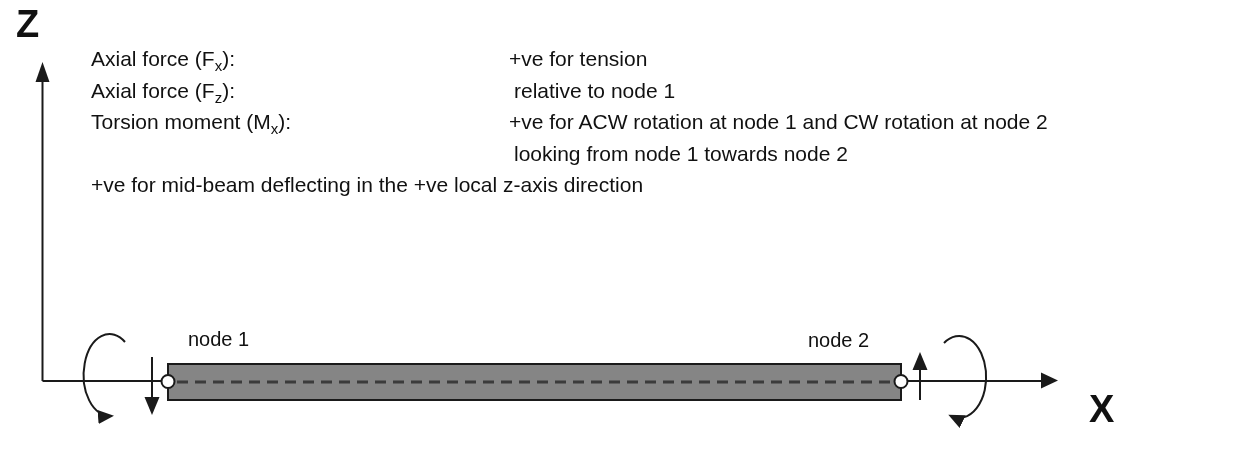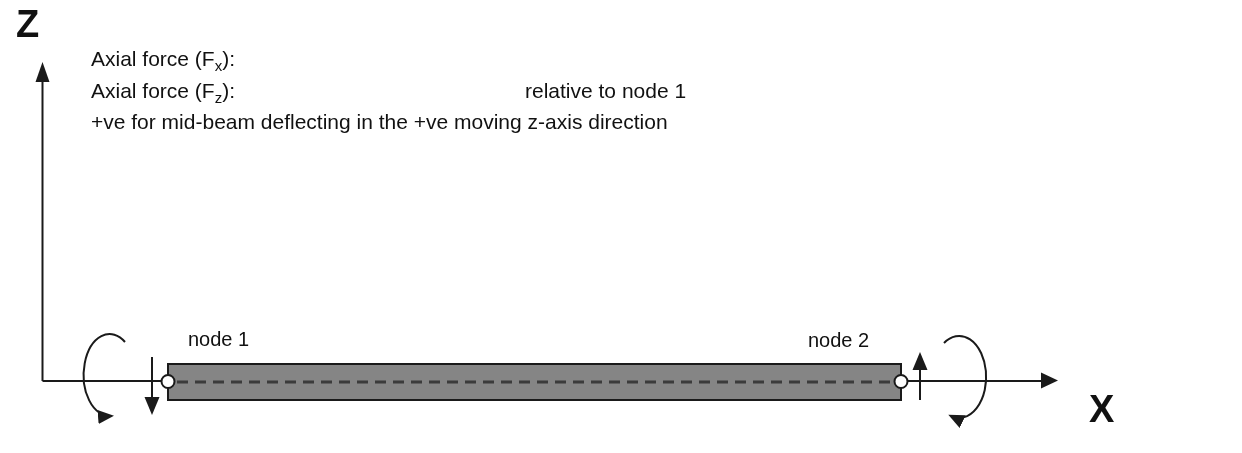--- a/index.html
+++ b/index.html
@@ -19,24 +19,24 @@
     font-family: "Liberation Sans", sans-serif;
   }
   .legend {
     position: absolute;
     left: 91px;
     top: 43px;
     font-size: 21px;
     line-height: 31.6px;
     white-space: nowrap;
   }
-  .legend .row { display: flex; }
+  .legend .row { display: flex; gap: 12px; }
   .legend .term { flex: 0 0 406px; width: 406px; }
   .legend .term sub { font-size: 15px; line-height: 0; }
-  .legend .desc .cont { padding-left: 5px; margin-left: 23px; }
+  .legend .desc .cont { padding-left: 5px; }
   text.axis-label { font-size: 38px; font-weight: bold; fill: #111111; }
   text.node-label { font-size: 20px; fill: #111111; }
 </style>
 </head>
 <body>
 
 <div class="stage">
 
   <svg class="diagram" viewBox="0 0 1242 453">
     <defs>
@@ -68,30 +68,40 @@
     <text x="188" y="346" class="node-label">node 1</text>
     <text x="808" y="347" class="node-label">node 2</text>
     <text x="16" y="37" class="axis-label">Z</text>
     <text x="1089" y="422" class="axis-label">X</text>
   </svg>
 
   <div class="legend">
 
     <div class="row">
       <div class="term"><span>Axial force (F</span><sub>x</sub><span>):</span></div>
+      <div class="desc">
+        <div>+ve for tension</div>
+      </div>
     </div>
 
     <div class="row">
       <div class="term"><span>Axial force (F</span><sub>z</sub><span>):</span></div>
       <div class="desc">
         <div class="cont">relative to node 1</div>
       </div>
     </div>
 
+    <div class="row">
+      <div class="term"><span>Torsion moment (M</span><sub>x</sub><span>):</span></div>
+      <div class="desc">
+        <div>+ve for ACW rotation at node 1 and CW rotation at node 2</div>
+        <div class="cont">looking from node 1 towards node 2</div>
+      </div>
+    </div>
 
     <div class="row">
       <div class="desc">
-        <div>+ve for mid-beam deflecting in the +ve moving z-axis direction</div>
+        <div>+ve for mid-beam deflecting in the +ve local z-axis direction</div>
       </div>
     </div>
 
   </div>
 </div>
 
 </body></html>

